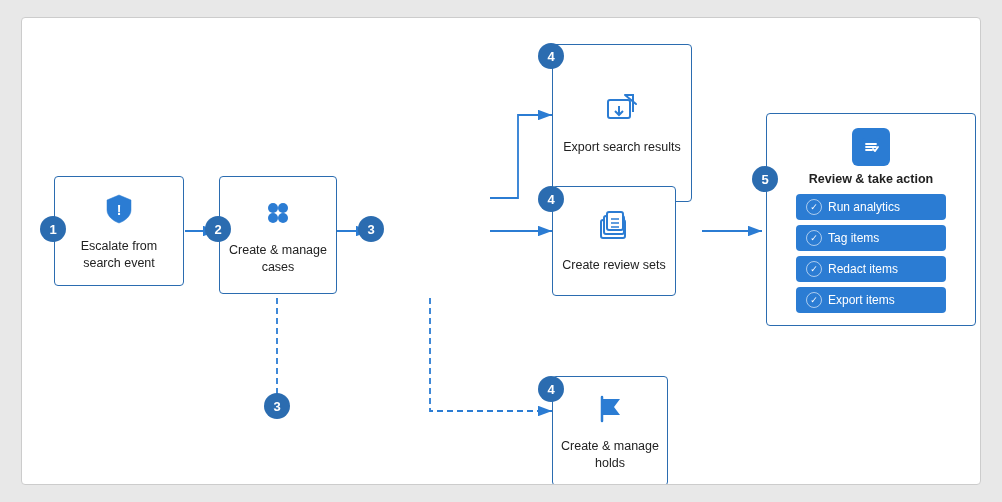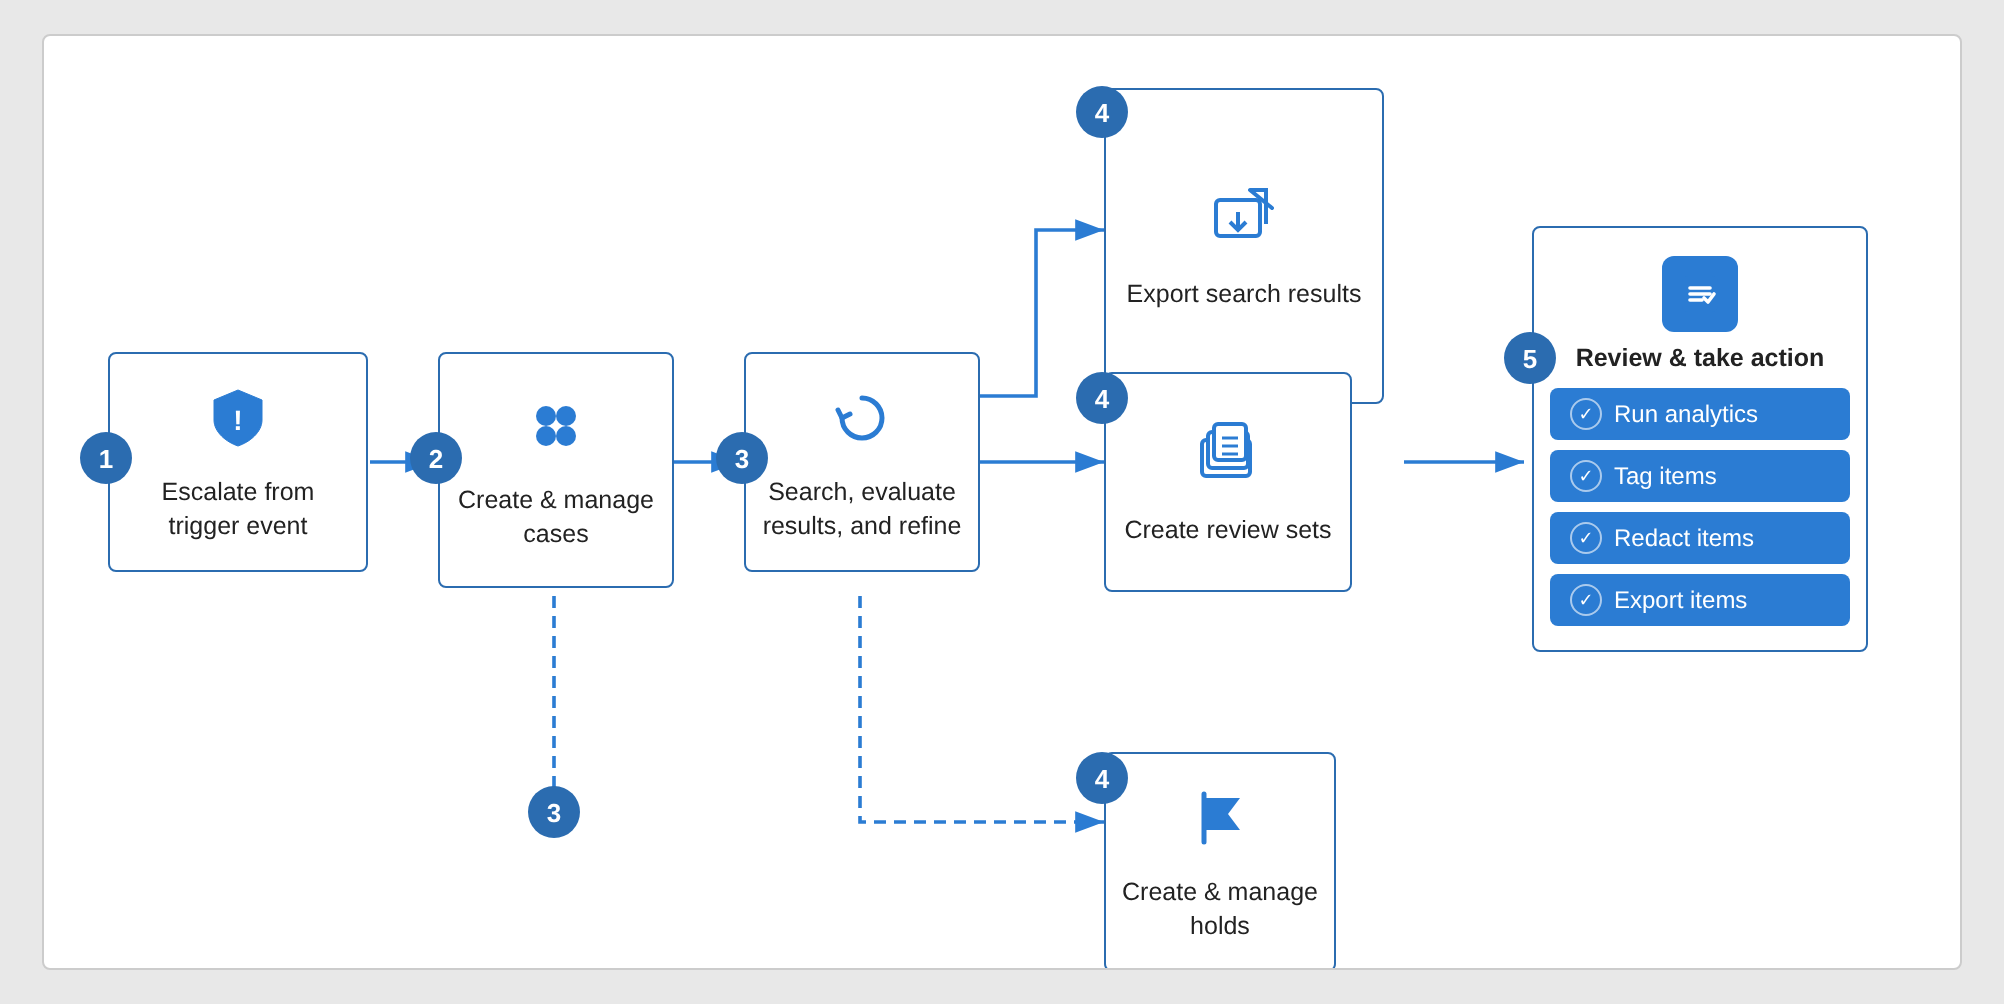--- a/index.html
+++ b/index.html
@@ -168,21 +168,21 @@
 
   <div class="flow-box" style="left:32px; top:158px; width:130px; height:110px;">
     <div class="box-icon">
       
       <svg width="32" height="32" viewBox="0 0 32 32" fill="none">
         <path d="M16 2 L28 7 L28 17 C28 23 22 28 16 30 C10 28 4 23 4 17 L4 7 Z" fill="#2b7cd3" stroke="#2b7cd3" stroke-width="0.5"></path>
         <text x="16" y="22" text-anchor="middle" fill="white" font-size="14" font-weight="bold">!</text>
       </svg>
     </div>
     <div class="box-label">Escalate from
-trigger event</div>
+search event</div>
   </div>
 
   <div class="step-badge" style="left:183px; top:198px;">
     <span>2</span>
   </div>
 
   <div class="flow-box" style="left:197px; top:158px; width:118px; height:118px;">
     <div class="box-icon">
       <svg width="32" height="32" viewBox="0 0 32 32">
         <circle cx="11" cy="11" r="5" fill="#2b7cd3"></circle>
@@ -192,30 +192,20 @@
       </svg>
     </div>
     <div class="box-label">Create &amp; manage
 cases</div>
   </div>
 
   <div class="step-badge" style="left:336px; top:198px;">
     <span>3</span>
   </div>
 
-  <div class="flow-box" style="left:350px; top:158px; width:118px; height:110px;">
-    <div class="box-icon">
-      <svg width="32" height="32" viewBox="0 0 32 32" fill="none">
-        <path d="M16 6 A10 10 0 1 1 6 16" stroke="#2b7cd3" stroke-width="2.5" fill="none" stroke-linecap="round"></path>
-        <polyline points="4,12 6,16 10,14" stroke="#2b7cd3" stroke-width="2.5" fill="none" stroke-linejoin="round" stroke-linecap="round"></polyline>
-      </svg>
-    </div>
-    <div class="box-label">Search, evaluate
-results, and refine</div>
-  </div>
 
   <div class="step-badge" style="left:516px; top:25px;">
     <span>4</span>
   </div>
 
   <div class="flow-box" style="left:530px; top:26px; width:140px; height:158px;">
     <div class="box-icon">
       <svg width="34" height="34" viewBox="0 0 34 34" fill="none">
         <rect x="3" y="8" width="22" height="18" rx="2" stroke="#2b7cd3" stroke-width="2" fill="none"></rect>
         <path d="M20 3 L28 3 L28 20" stroke="#2b7cd3" stroke-width="2" fill="none"></path>
@@ -263,21 +253,21 @@
   </div>
 
   <div class="step-badge" style="left:242px; top:375px;">
     <span>3</span>
   </div>
 
   <div class="step-badge" style="left:730px; top:148px;">
     <span>5</span>
   </div>
 
-  <div class="action-panel" style="left:744px; top:95px; width:168px;">
+  <div class="action-panel" style="left:744px; top:95px; width:210px;">
     <div class="panel-icon">
       <svg width="22" height="22" viewBox="0 0 22 22" fill="none">
         <rect x="2" y="2" width="18" height="18" rx="3" fill="#2b7cd3"></rect>
         <line x1="6" y1="8" x2="16" y2="8" stroke="white" stroke-width="1.8" stroke-linecap="round"></line>
         <line x1="6" y1="11" x2="16" y2="11" stroke="white" stroke-width="1.8" stroke-linecap="round"></line>
         <line x1="6" y1="14" x2="12" y2="14" stroke="white" stroke-width="1.8" stroke-linecap="round"></line>
         <polyline points="13,13 15,15 18,11" stroke="white" stroke-width="1.8" fill="none" stroke-linecap="round" stroke-linejoin="round"></polyline>
       </svg>
     </div>
     <div class="panel-title">Review &amp; take action</div>

